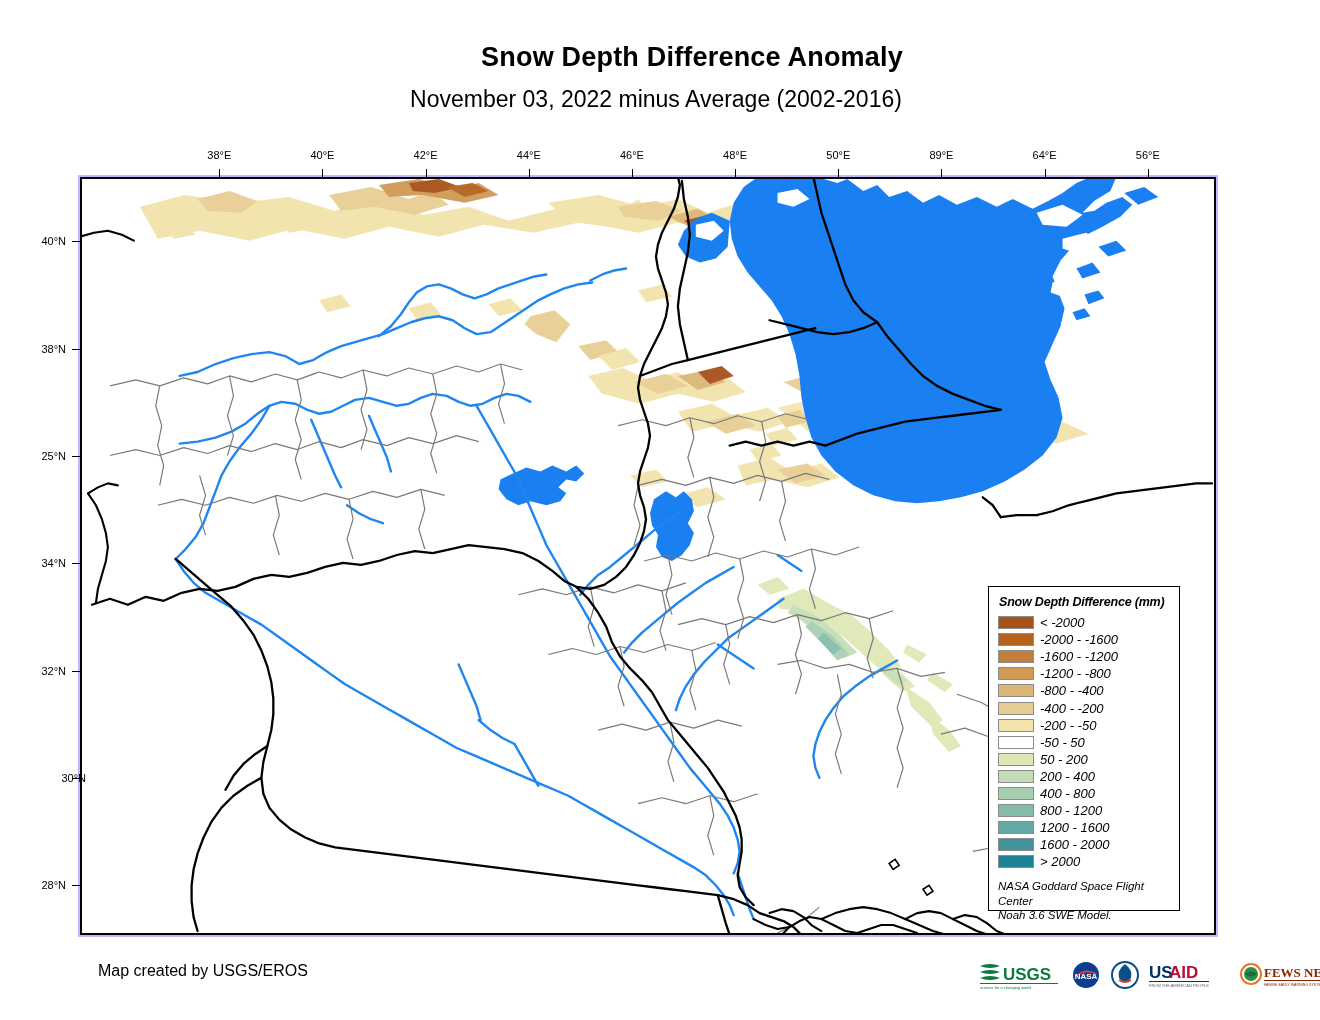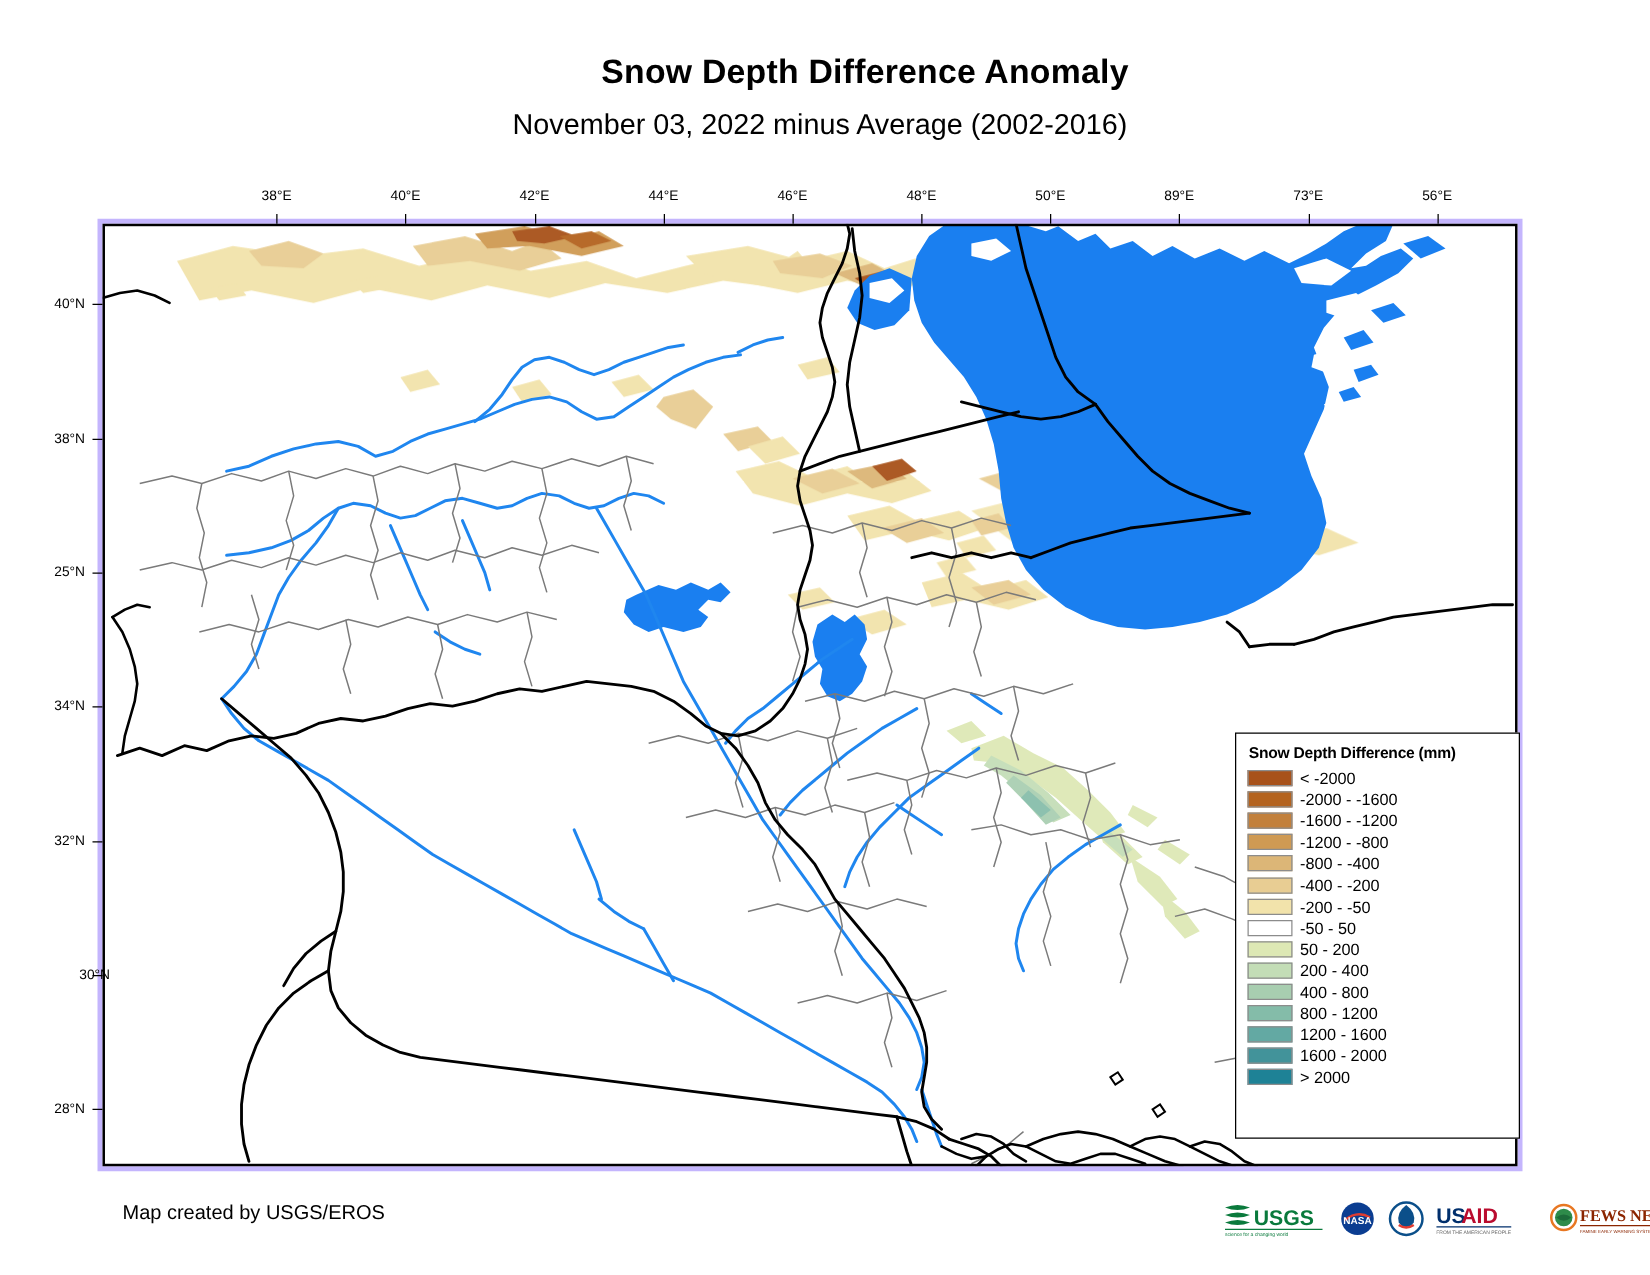--- a/index.html
+++ b/index.html
@@ -16,35 +16,36 @@
     text-align:center;font-size:27px;font-weight:bold;letter-spacing:.2px;margin-left:32px;
   }
   #page-subtitle{
     position:absolute;top:86px;left:0;width:1312px;
     text-align:center;font-size:23px;font-weight:normal;
   }
 
   
   #map-frame{
     position:absolute;left:78px;top:175px;width:1140px;height:762px;
-    border:4px solid #c4b5fd;box-sizing:border-box;background:#fff;
+    border:2px solid #c4b5fd;box-sizing:border-box;background:#fff;
   }
   #map-canvas{position:absolute;left:0;top:0;width:100%;height:100%;}
 
   
   .tick-x{position:absolute;width:1px;height:8px;background:#000;top:-8px;}
   .tick-y{position:absolute;height:1px;width:8px;background:#000;left:-8px;}
   .lab-x{position:absolute;top:-28px;font-size:11px;transform:translateX(-50%);white-space:nowrap;}
   .lab-y{position:absolute;left:-14px;font-size:11px;transform:translate(-100%,-50%);white-space:nowrap;}
 
   
   #legend{
-    position:absolute;left:988px;top:586px;width:228px;height:325px;
+    position:absolute;left:988px;top:586px;width:192px;height:325px;
     border:1.5px solid #000;background:#fff;box-sizing:border-box;
     padding:8px 9px 6px 9px;
+    font-style:italic;
   }
   #legend-title{font-size:12.5px;font-weight:bold;margin:0 0 5px 1px;letter-spacing:-.2px;}
   .legend-row{display:flex;align-items:center;height:17.1px;}
   .legend-swatch{
     width:36px;height:13px;border:1.5px solid #8c8c8c;box-sizing:border-box;
     flex:0 0 auto;margin-right:6px;
   }
   .legend-label{font-size:13px;line-height:1;white-space:nowrap;}
   #legend-note{
     margin-top:9px;font-size:11.5px;line-height:1.25;white-space:pre-line;
@@ -326,21 +327,21 @@
       <div class="lab-x" style="left: 448.778px;">44°E</div>
       <div class="tick-x" style="left: 551.946px;"></div>
       <div class="lab-x" style="left: 551.946px;">46°E</div>
       <div class="tick-x" style="left: 655.113px;"></div>
       <div class="lab-x" style="left: 655.113px;">48°E</div>
       <div class="tick-x" style="left: 758.281px;"></div>
       <div class="lab-x" style="left: 758.281px;">50°E</div>
       <div class="tick-x" style="left: 861.448px;"></div>
       <div class="lab-x" style="left: 861.448px;">89°E</div>
       <div class="tick-x" style="left: 964.615px;"></div>
-      <div class="lab-x" style="left: 964.615px;">73°E</div>
+      <div class="lab-x" style="left: 964.615px;">64°E</div>
       <div class="tick-x" style="left: 1067.78px;"></div>
       <div class="lab-x" style="left: 1067.78px;">56°E</div>
     </div>
   <div id="lat-ticks">
       <div class="tick-y" style="top: 64.3944px;"></div>
       <div class="lab-y" style="top: 64.3944px;">40°N</div>
       <div class="tick-y" style="top: 171.718px;"></div>
       <div class="lab-y" style="top: 171.718px;">38°N</div>
       <div class="tick-y" style="top: 279.042px;"></div>
       <div class="lab-y" style="top: 279.042px;">25°N</div>
@@ -412,20 +413,22 @@
       </div>
       <div class="legend-row">
         <div class="legend-swatch" style="background: rgb(66, 147, 154);"></div>
         <div class="legend-label">1600 - 2000</div>
       </div>
       <div class="legend-row">
         <div class="legend-swatch" style="background: rgb(30, 130, 150);"></div>
         <div class="legend-label">&gt; 2000</div>
       </div>
     </div>
+  <div id="legend-note">NASA Goddard Space Flight Center
+Noah 3.6 SWE Model.</div>
 </div>
 
 <div id="footer-credit">Map created by USGS/EROS</div>
 
 <div id="logo-bar">
 
   <div class="logo">
     <svg width="84" height="30" viewBox="0 0 84 30">
       <path d="M2 6 q10 -4 20 0 q-10 4 -20 0 Z" fill="#0a7a3c"></path>
       <path d="M2 12 q10 -4 20 0 q-10 4 -20 0 Z" fill="#0a7a3c"></path>

